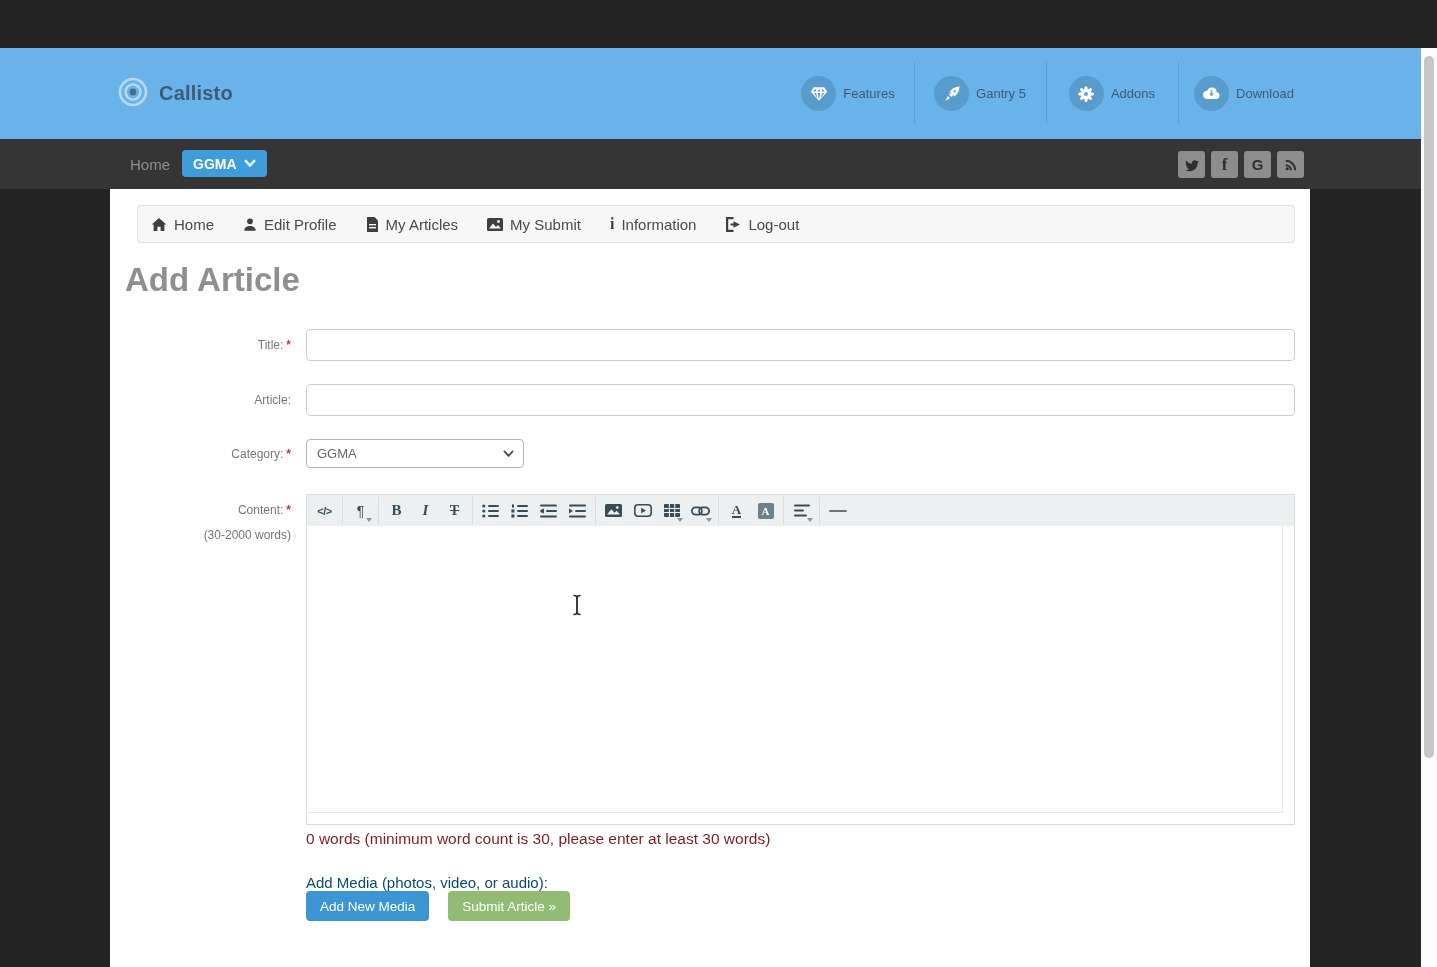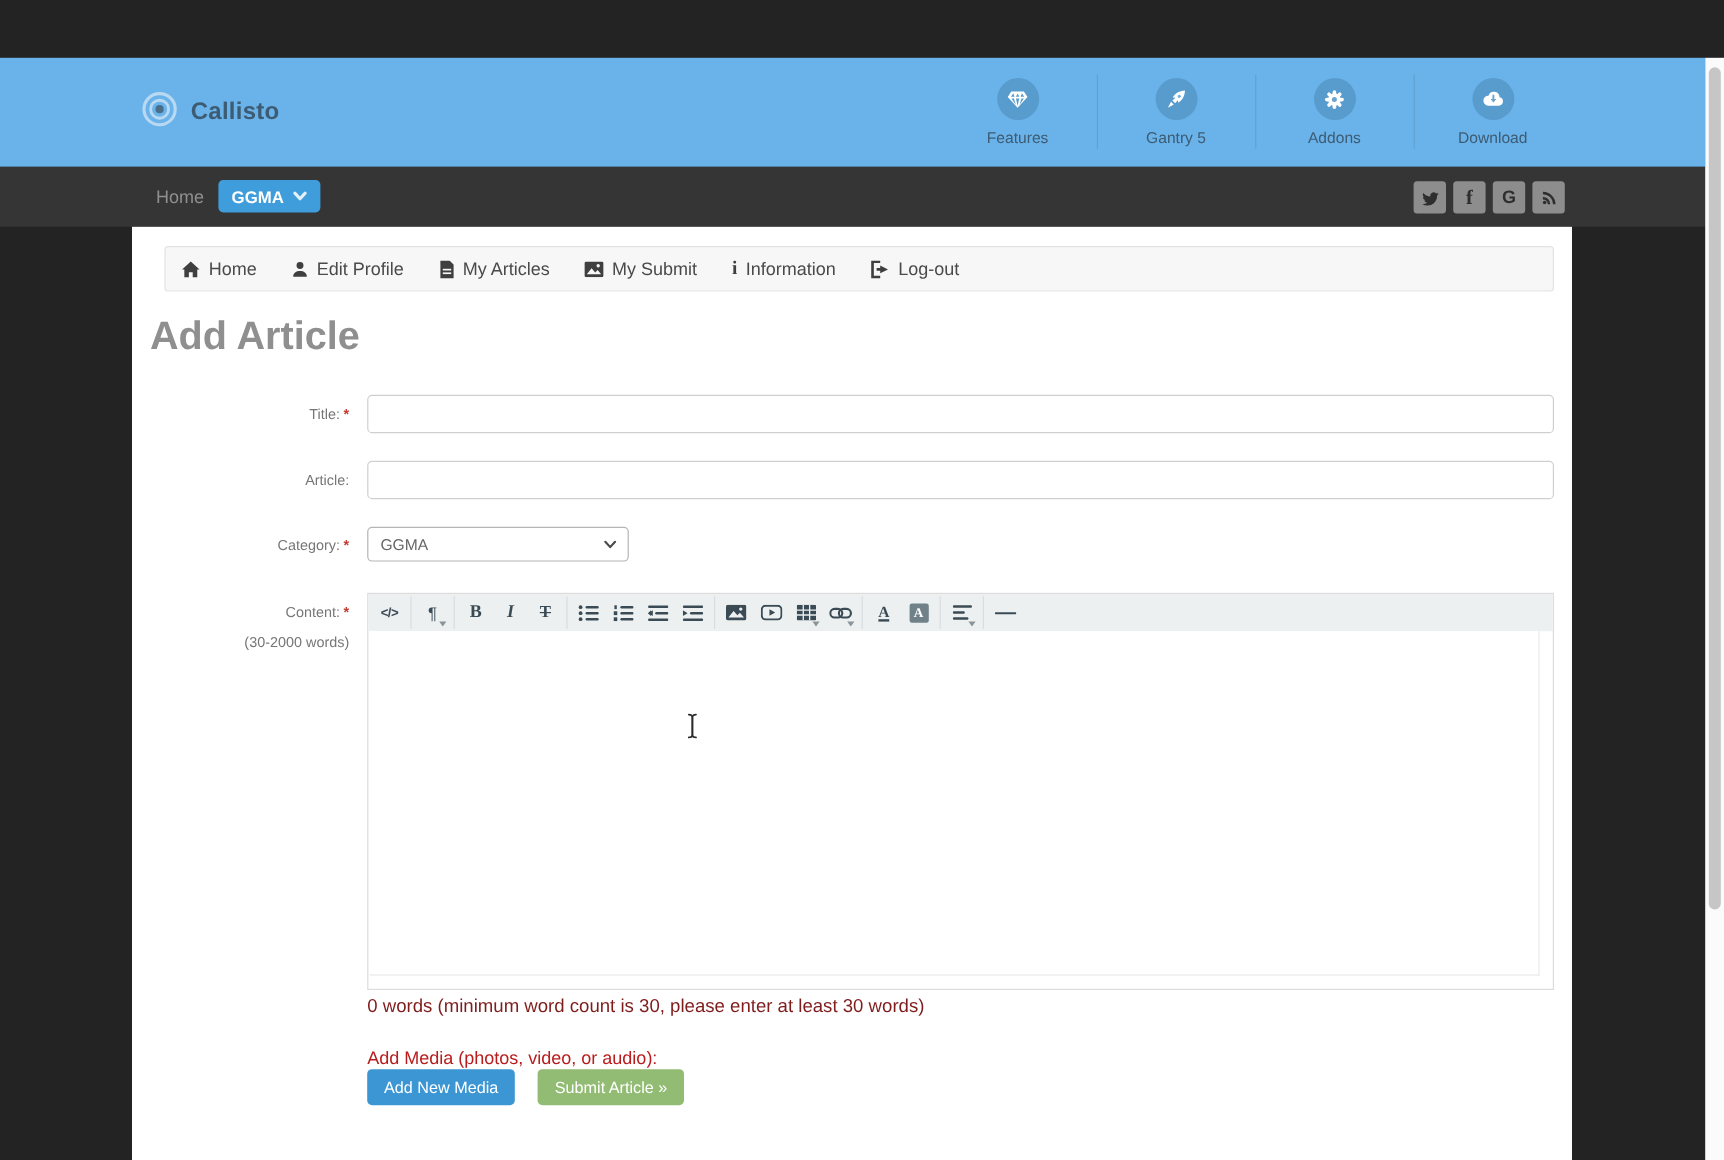--- a/index.html
+++ b/index.html
@@ -5,21 +5,21 @@
   * { margin:0; padding:0; box-sizing:border-box; }
   html,body { background:#232323; }
   body { font-family:"Liberation Sans", sans-serif; }
   #stage { position:relative; width:1437px; height:967px; background:#232323; overflow:hidden;margin-top:48px; }
 
   
   .site-header { position:absolute; left:0; top:0; width:1421px; height:91px; background:#6ab3ea; }
   .brand { position:absolute; left:118px; top:0; height:91px; display:flex; align-items:center; gap:11px; cursor:pointer; }
   .brand-name { font-size:20px; font-weight:700; color:#3d5c74; letter-spacing:.2px; }
   .hnav { position:absolute; left:782px; top:0; height:91px; display:flex; }
-  .hnav-item { width:132px; display:flex; flex-direction:column; align-items:center; justify-content:center; gap:7px; cursor:pointer; }
+  .hnav-item { width:132px; display:flex; align-items:center; justify-content:center; gap:7px; cursor:pointer; }
   .hnav-circle { width:35px; height:35px; border-radius:50%; background:rgba(10,50,80,0.18); display:flex; align-items:center; justify-content:center; }
   .hnav-label { font-size:13px; color:#3d5c74; }
   .hnav-divider { position:absolute; top:14px; width:1px; height:62px; background:rgba(0,0,0,0.10); }
 
   
   .navbar { position:absolute; left:0; top:91px; width:1421px; height:50px; background:#353535; }
   .nav-home { position:absolute; left:130px; top:0; height:50px; display:flex; align-items:center; font-size:15px; color:#8f8f8f; cursor:pointer; }
   .nav-dropdown { position:absolute; left:182px; top:11px; height:27px; padding:0 11px; background:#3f9ddb; border-radius:4px; display:flex; align-items:center; gap:7px; cursor:pointer; }
   .nav-dropdown span { color:#fff; font-size:14px; font-weight:700; }
   .social { position:absolute; left:1178px; top:12px; display:flex; gap:6px; }
@@ -54,21 +54,21 @@
   .tb-html { font-size:11px; font-weight:700; letter-spacing:-0.5px; }
   .tb-serif { font-family:"Liberation Serif", serif; font-weight:700; font-size:15px; }
   .tb-italic { font-family:"Liberation Serif", serif; font-style:italic; font-weight:700; font-size:15px; }
   .tb-strike { font-family:"Liberation Serif", serif; font-weight:700; font-size:14px; text-decoration:line-through; }
   .tb-fore { font-family:"Liberation Serif", serif; font-weight:700; font-size:13px; border-bottom:2px solid #3b4b55; line-height:1.05; }
   .tb-back { width:16px; height:16px; background:#70818a; border-radius:2px; color:#fff; font-family:"Liberation Serif", serif; font-weight:700; font-size:11px; display:flex; align-items:center; justify-content:center; }
   .tb-caret { position:absolute; right:2px; bottom:2px; width:0; height:0; border-left:3px solid transparent; border-right:3px solid transparent; border-top:4px solid #8a9499; }
   .ed-area { position:absolute; left:1px; top:31px; width:975px; height:287px; background:#fff; border-right:1px solid #e9e9e9; border-bottom:1px solid #e9e9e9; outline:none; }
 
   .word-warning { position:absolute; left:196px; top:641px; font-size:15.5px; color:#7f1d1d; }
-  .add-media-label { position:absolute; left:196px; top:685px; font-size:15px; color:#b91c1c; }
+  .add-media-label { position:absolute; left:196px; top:685px; font-size:15px; color:#0c4a6e; }
   .btn-row { position:absolute; left:196px; top:702px; display:flex; gap:19px; }
   .btn { height:30px; padding:0 14px; border:none; border-radius:4px; color:#fff; font-size:13.5px; font-family:"Liberation Sans", sans-serif; display:flex; align-items:center; cursor:pointer; }
   .btn-blue { background:#3c96d4; }
   .btn-green { background:#92bb73; }
 
   
   .scrollbar { position:absolute; left:1421px; top:0; width:16px; height:967px; background:#fbfbfb; }
   .scroll-thumb { position:absolute; left:3px; top:8px; width:10px; height:702px; background:#c6c6c6; border-radius:5px; }
   .bottom-strip { position:absolute; left:0; top:963px; width:1437px; height:4px; background:#5d5d5d; }
   .text-cursor { position:absolute; left:570px; top:546px; }

